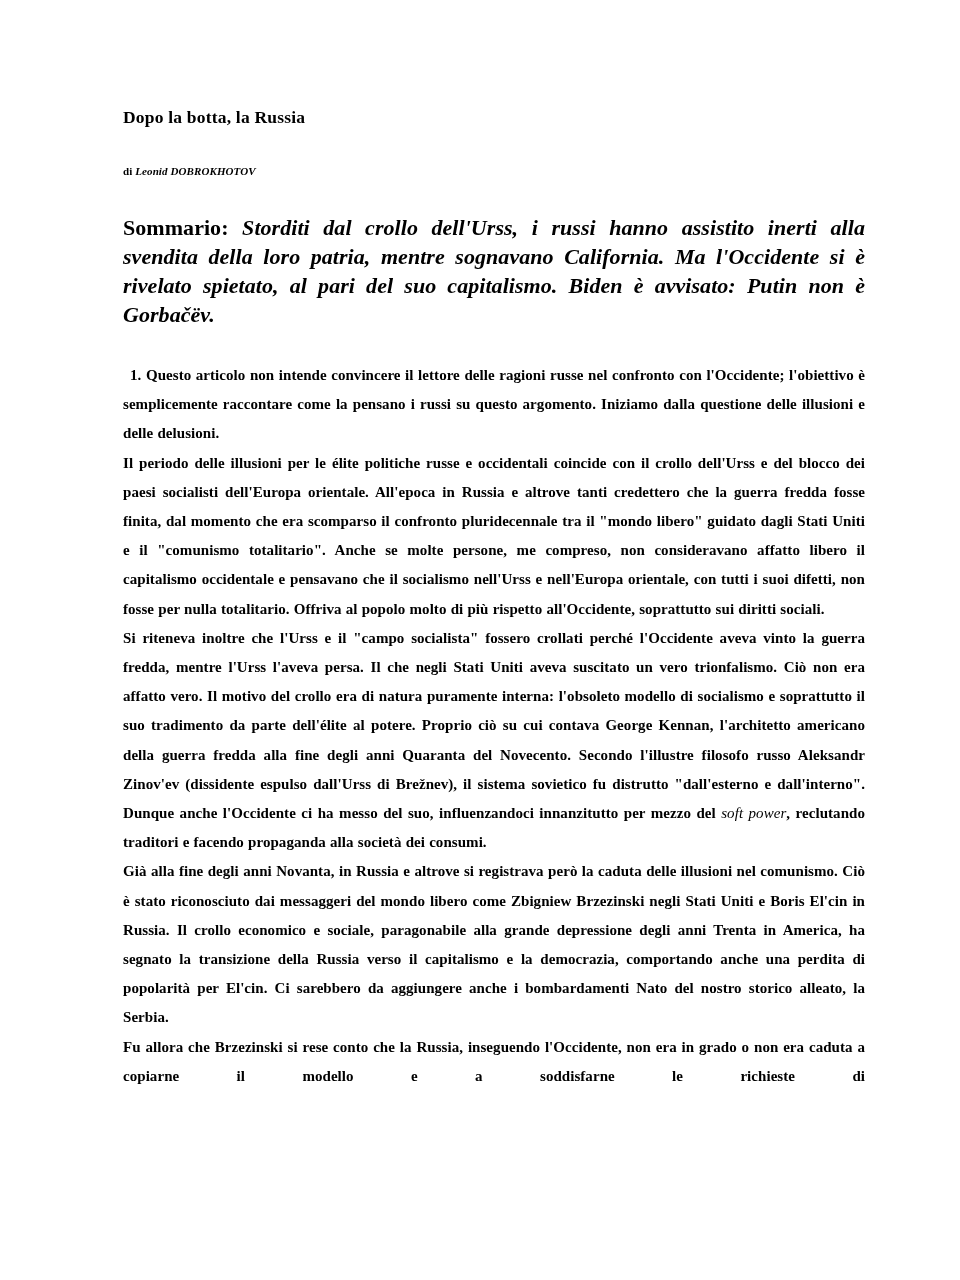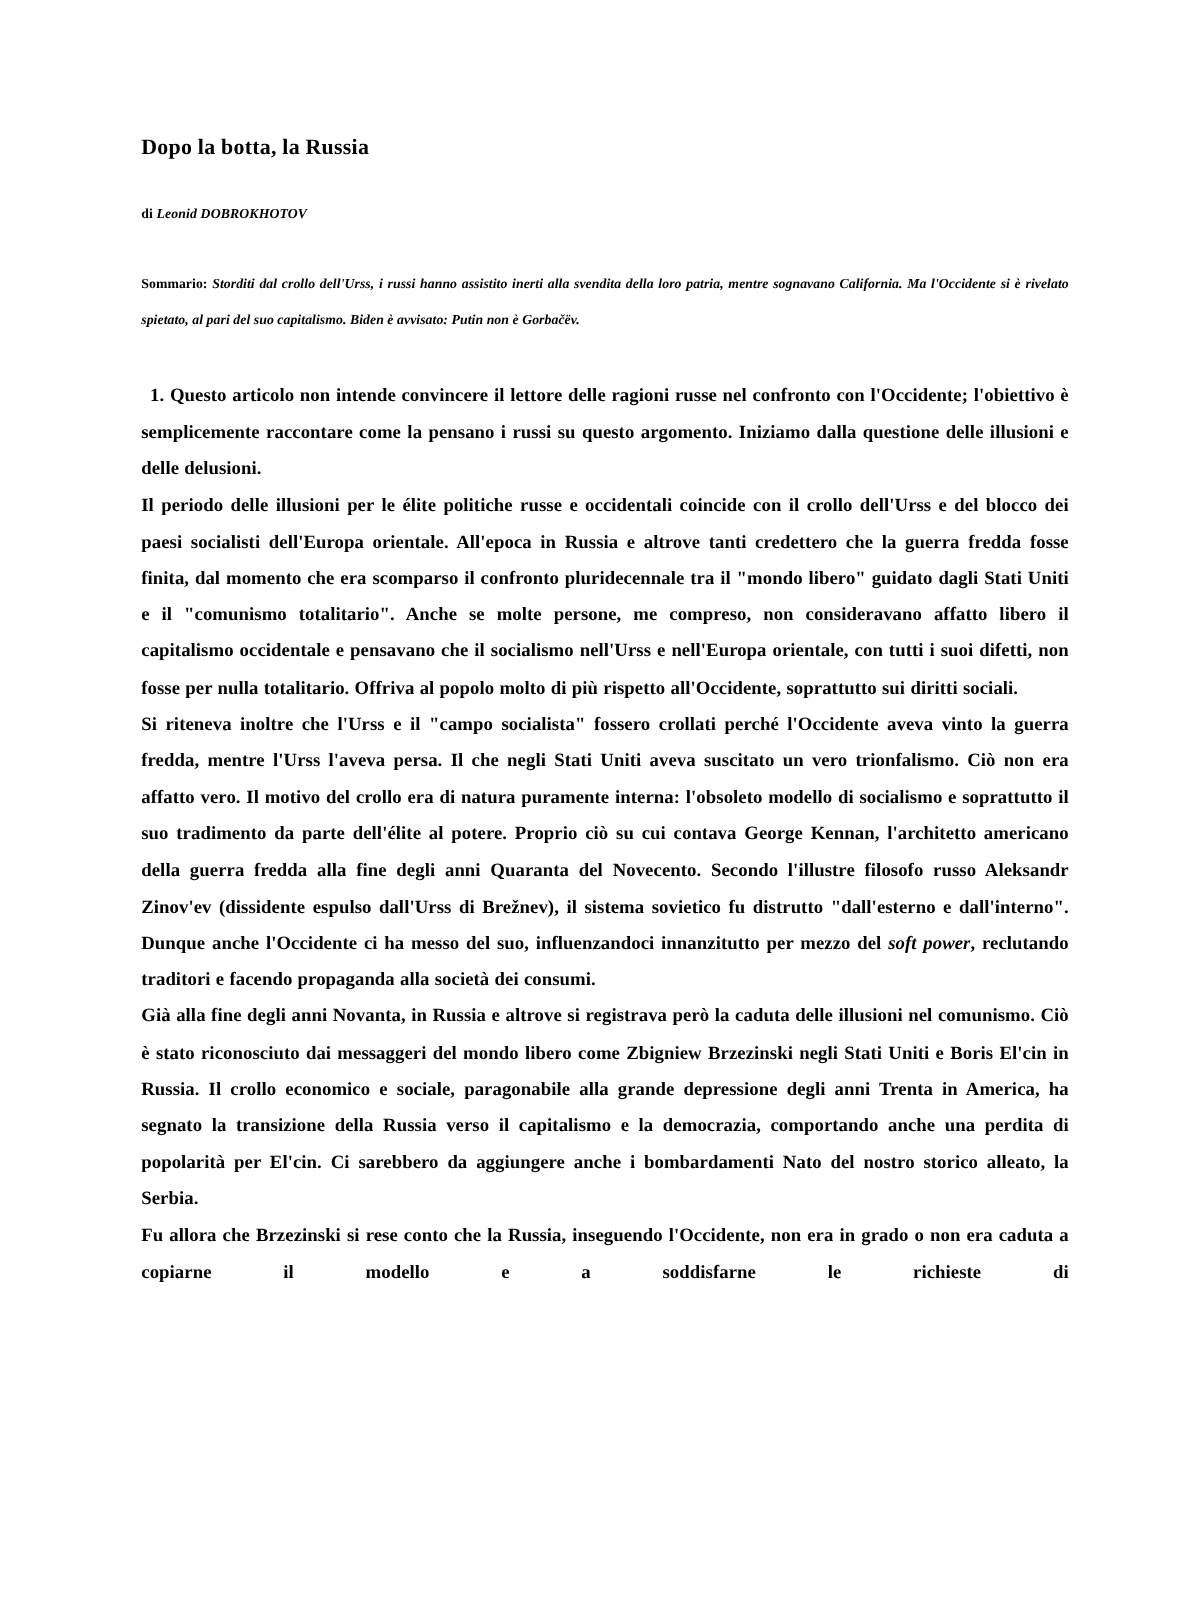--- a/index.html
+++ b/index.html
@@ -20,21 +20,21 @@
   .page {
     position: relative;
     width: 960px;
     height: 1280px;
     background: #ffffff;
     box-sizing: border-box;
   }
 
   .content {
     position: absolute;
-    left: 113px;
+    left: 123px;
     top: 105px;
     width: 742px;
   }
 
   
   .doc-title {
     font-weight: bold;
     font-size: 17.5px;
     line-height: 24px;
     letter-spacing: 0.2px;
@@ -53,21 +53,21 @@
     letter-spacing: 0.1px;
   }
   .byline .author-name {
     font-style: italic;
     font-weight: bold;
   }
 
   
   .summary {
     font-weight: bold;
-    font-size: 11px;
+    font-size: 22px;
     line-height: 29px;
     margin: 30px 0 0 0;
     text-align: justify;
     letter-spacing: 0.05px;
   }
   .summary .summary-label {
     font-style: normal;
     font-weight: bold;
   }
   .summary .summary-text {
@@ -87,21 +87,21 @@
     text-align: justify;
     text-justify: inter-word;
     letter-spacing: 0.05px;
     word-spacing: 0.4px;
   }
   .body-par.first-par {
     text-indent: 7px;
   }
   .body-par .em {
     font-style: italic;
-    font-weight: bold;
+    font-weight: normal;
   }
   
   .body-par.cut::after {
     content: "";
     display: inline-block;
     width: 100%;
   }
 </style>
 </head>
 <body>

